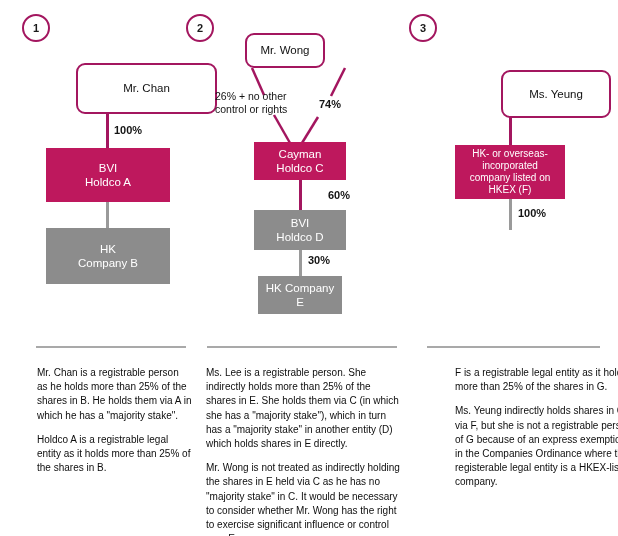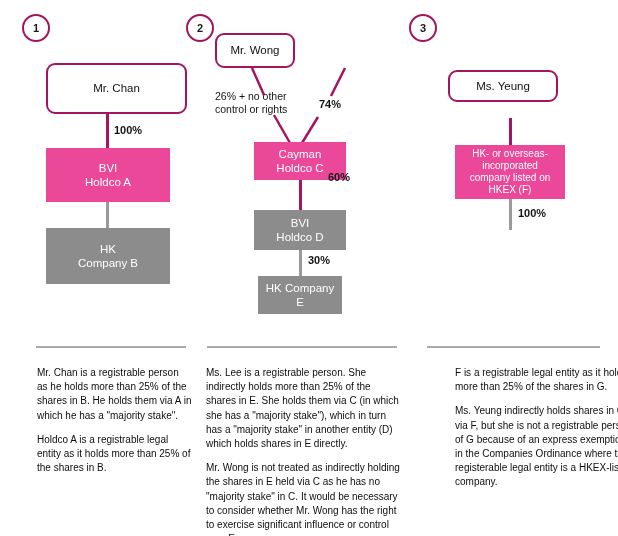--- a/index.html
+++ b/index.html
@@ -46,37 +46,38 @@
     border-radius: 9px;
     box-sizing: border-box;
     background: #ffffff;
     display: flex;
     align-items: center;
     justify-content: center;
     font-size: 11.5px;
     color: #111111;
     line-height: 1.25;
     padding: 2px 4px;
+    margin-left: 30px;
   }
 
   
   .entity-box {
     position: absolute;
     box-sizing: border-box;
     display: flex;
     align-items: center;
     justify-content: center;
     text-align: center;
     color: #ffffff;
     font-size: 11.5px;
     line-height: 1.22;
     padding: 2px 4px;
     white-space: pre-line;
   }
-  .entity-box.pink { background: #ec4899; }
+  .entity-box.pink { background: #be185d; }
   .entity-box.grey { background: #8C8C8C; }
   .entity-box.small { font-size: 10px; }
 
   
   .conn {
     position: absolute;
   }
   .conn.v-pink {
     width: 2.5px;
     background: #A3165F;
@@ -179,40 +180,40 @@
 control or rights</div>
 
   <div class="pct-label" style="left:319px; top:98px;">74%</div>
 
   <div class="entity-box pink" style="left:254px; top:142px; width:92px; height:38px;">
     <span>Cayman
 Holdco C</span>
   </div>
 
   <div class="conn v-pink" style="left:299px; top:180px; height:30px;"></div>
-  <div class="pct-label" style="left:308px; top:171px;padding-left:20px;">60%</div>
+  <div class="pct-label" style="left:308px; top:189px;padding-left:20px;">60%</div>
 
   <div class="entity-box grey" style="left:254px; top:210px; width:92px; height:40px;">
     <span>BVI
 Holdco D</span>
   </div>
 
   <div class="conn v-grey" style="left:299px; top:250px; height:26px;"></div>
   <div class="pct-label" style="left:308px; top:254px;">30%</div>
 
   <div class="entity-box grey" style="left:258px; top:276px; width:84px; height:38px;">
     <span>HK Company
 E</span>
   </div>
 
   <div class="num-circle" style="left:409px; top:14px;">
     <span>3</span>
   </div>
 
-  <div class="person-box" style="left:448px; top:70px; width:110px; height:32px;">
+  <div class="person-box" style="left:471px; top:70px; width:110px; height:48px;">
     <span>Ms. Yeung</span>
   </div>
 
   <div class="conn v-pink" style="left:509px; top:118px; height:27px;"></div>
 
   <div class="entity-box pink small" style="left:455px; top:145px; width:110px; height:54px;">
     <span>HK- or overseas-
 incorporated
 company listed on
 HKEX (F)</span>

